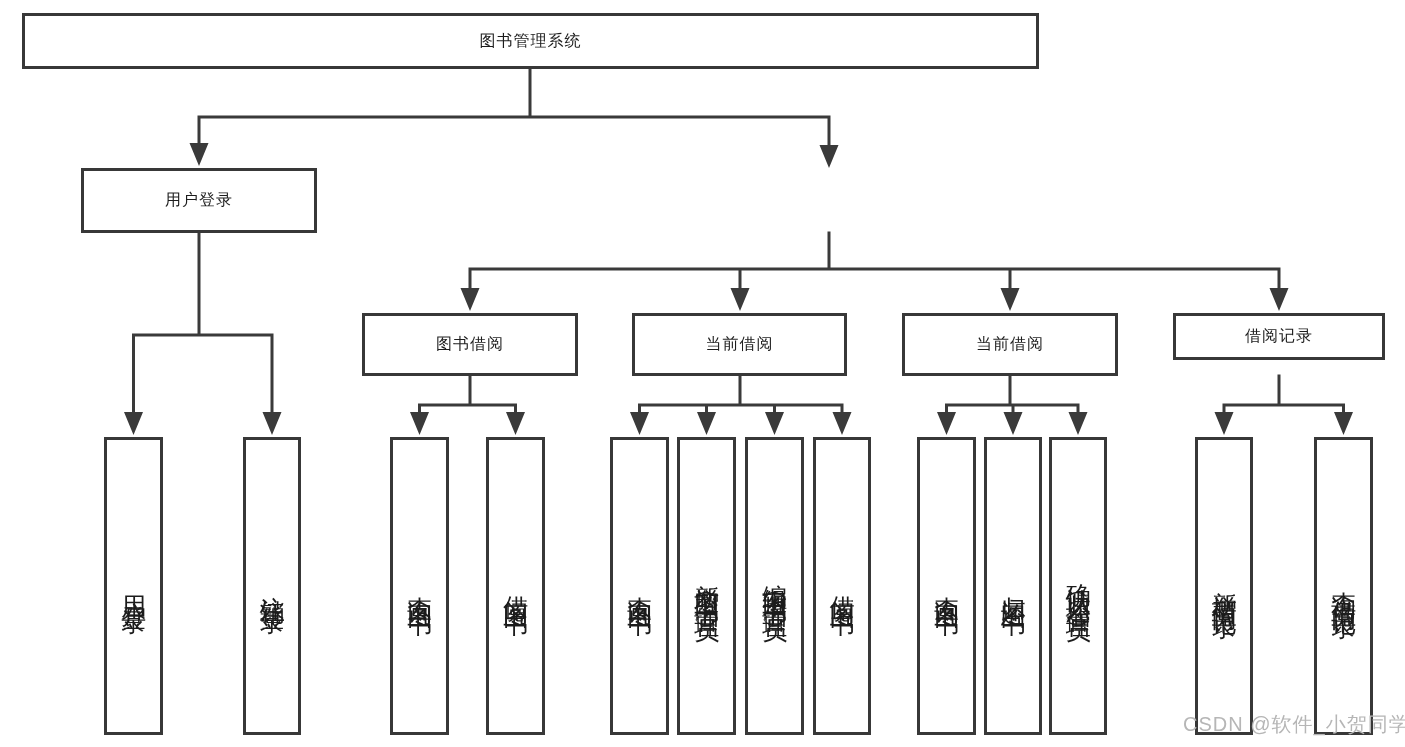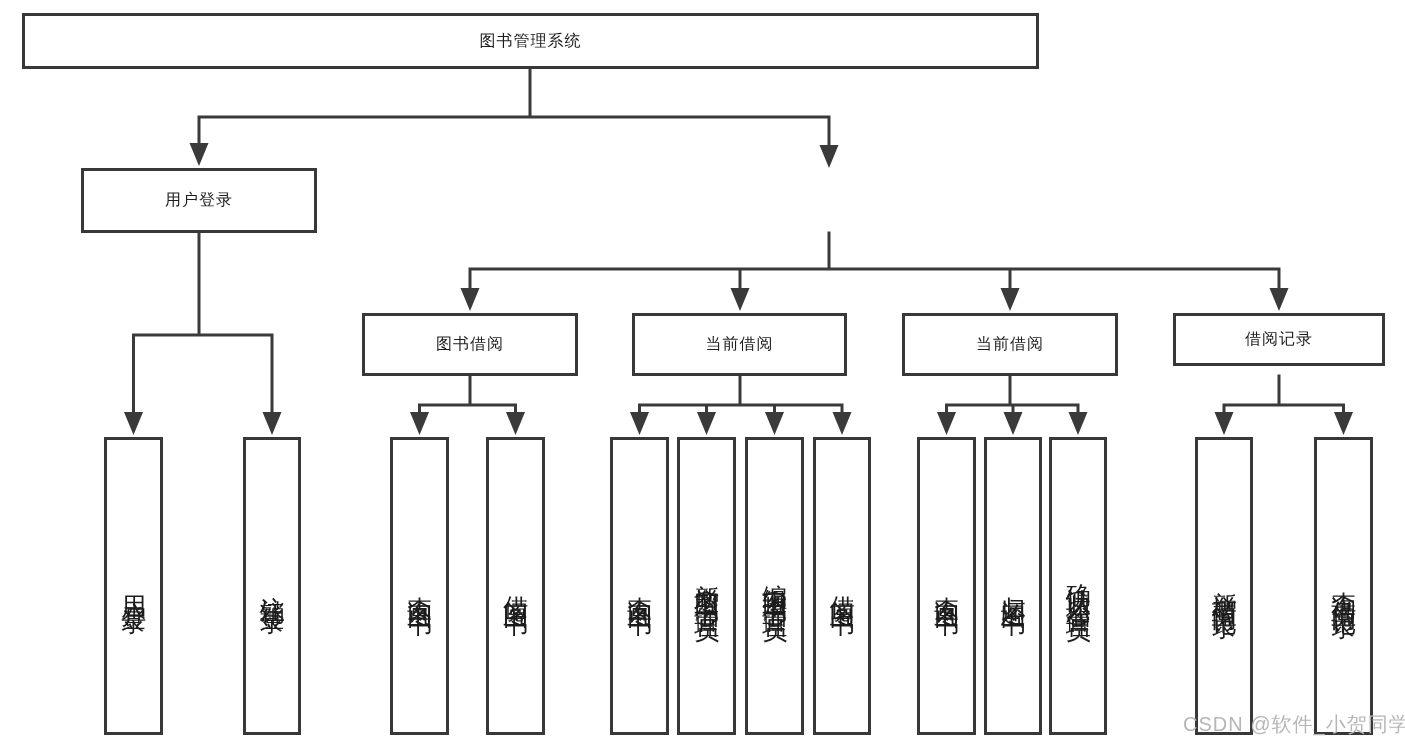--- a/index.html
+++ b/index.html
@@ -60,21 +60,21 @@
 
   <div class="node node-h" style="left:362px;top:313px;width:216px;height:63px">
     <span>图书借阅</span>
   </div>
   <div class="node node-h" style="left:632px;top:313px;width:215px;height:63px">
     <span>当前借阅</span>
   </div>
   <div class="node node-h" style="left:902px;top:313px;width:216px;height:63px">
     <span>当前借阅</span>
   </div>
-  <div class="node node-h" style="left:1173px;top:313px;width:212px;height:53px">
+  <div class="node node-h" style="left:1173px;top:313px;width:212px;height:47px">
     <span>借阅记录</span>
   </div>
 
   <div class="node" style="left:104px;top:437px;width:59px;height:298px">
     <span class="vtext">用户登录</span>
   </div>
   <div class="node" style="left:243px;top:437px;width:58px;height:298px">
     <span class="vtext">注销登录</span>
   </div>
 

